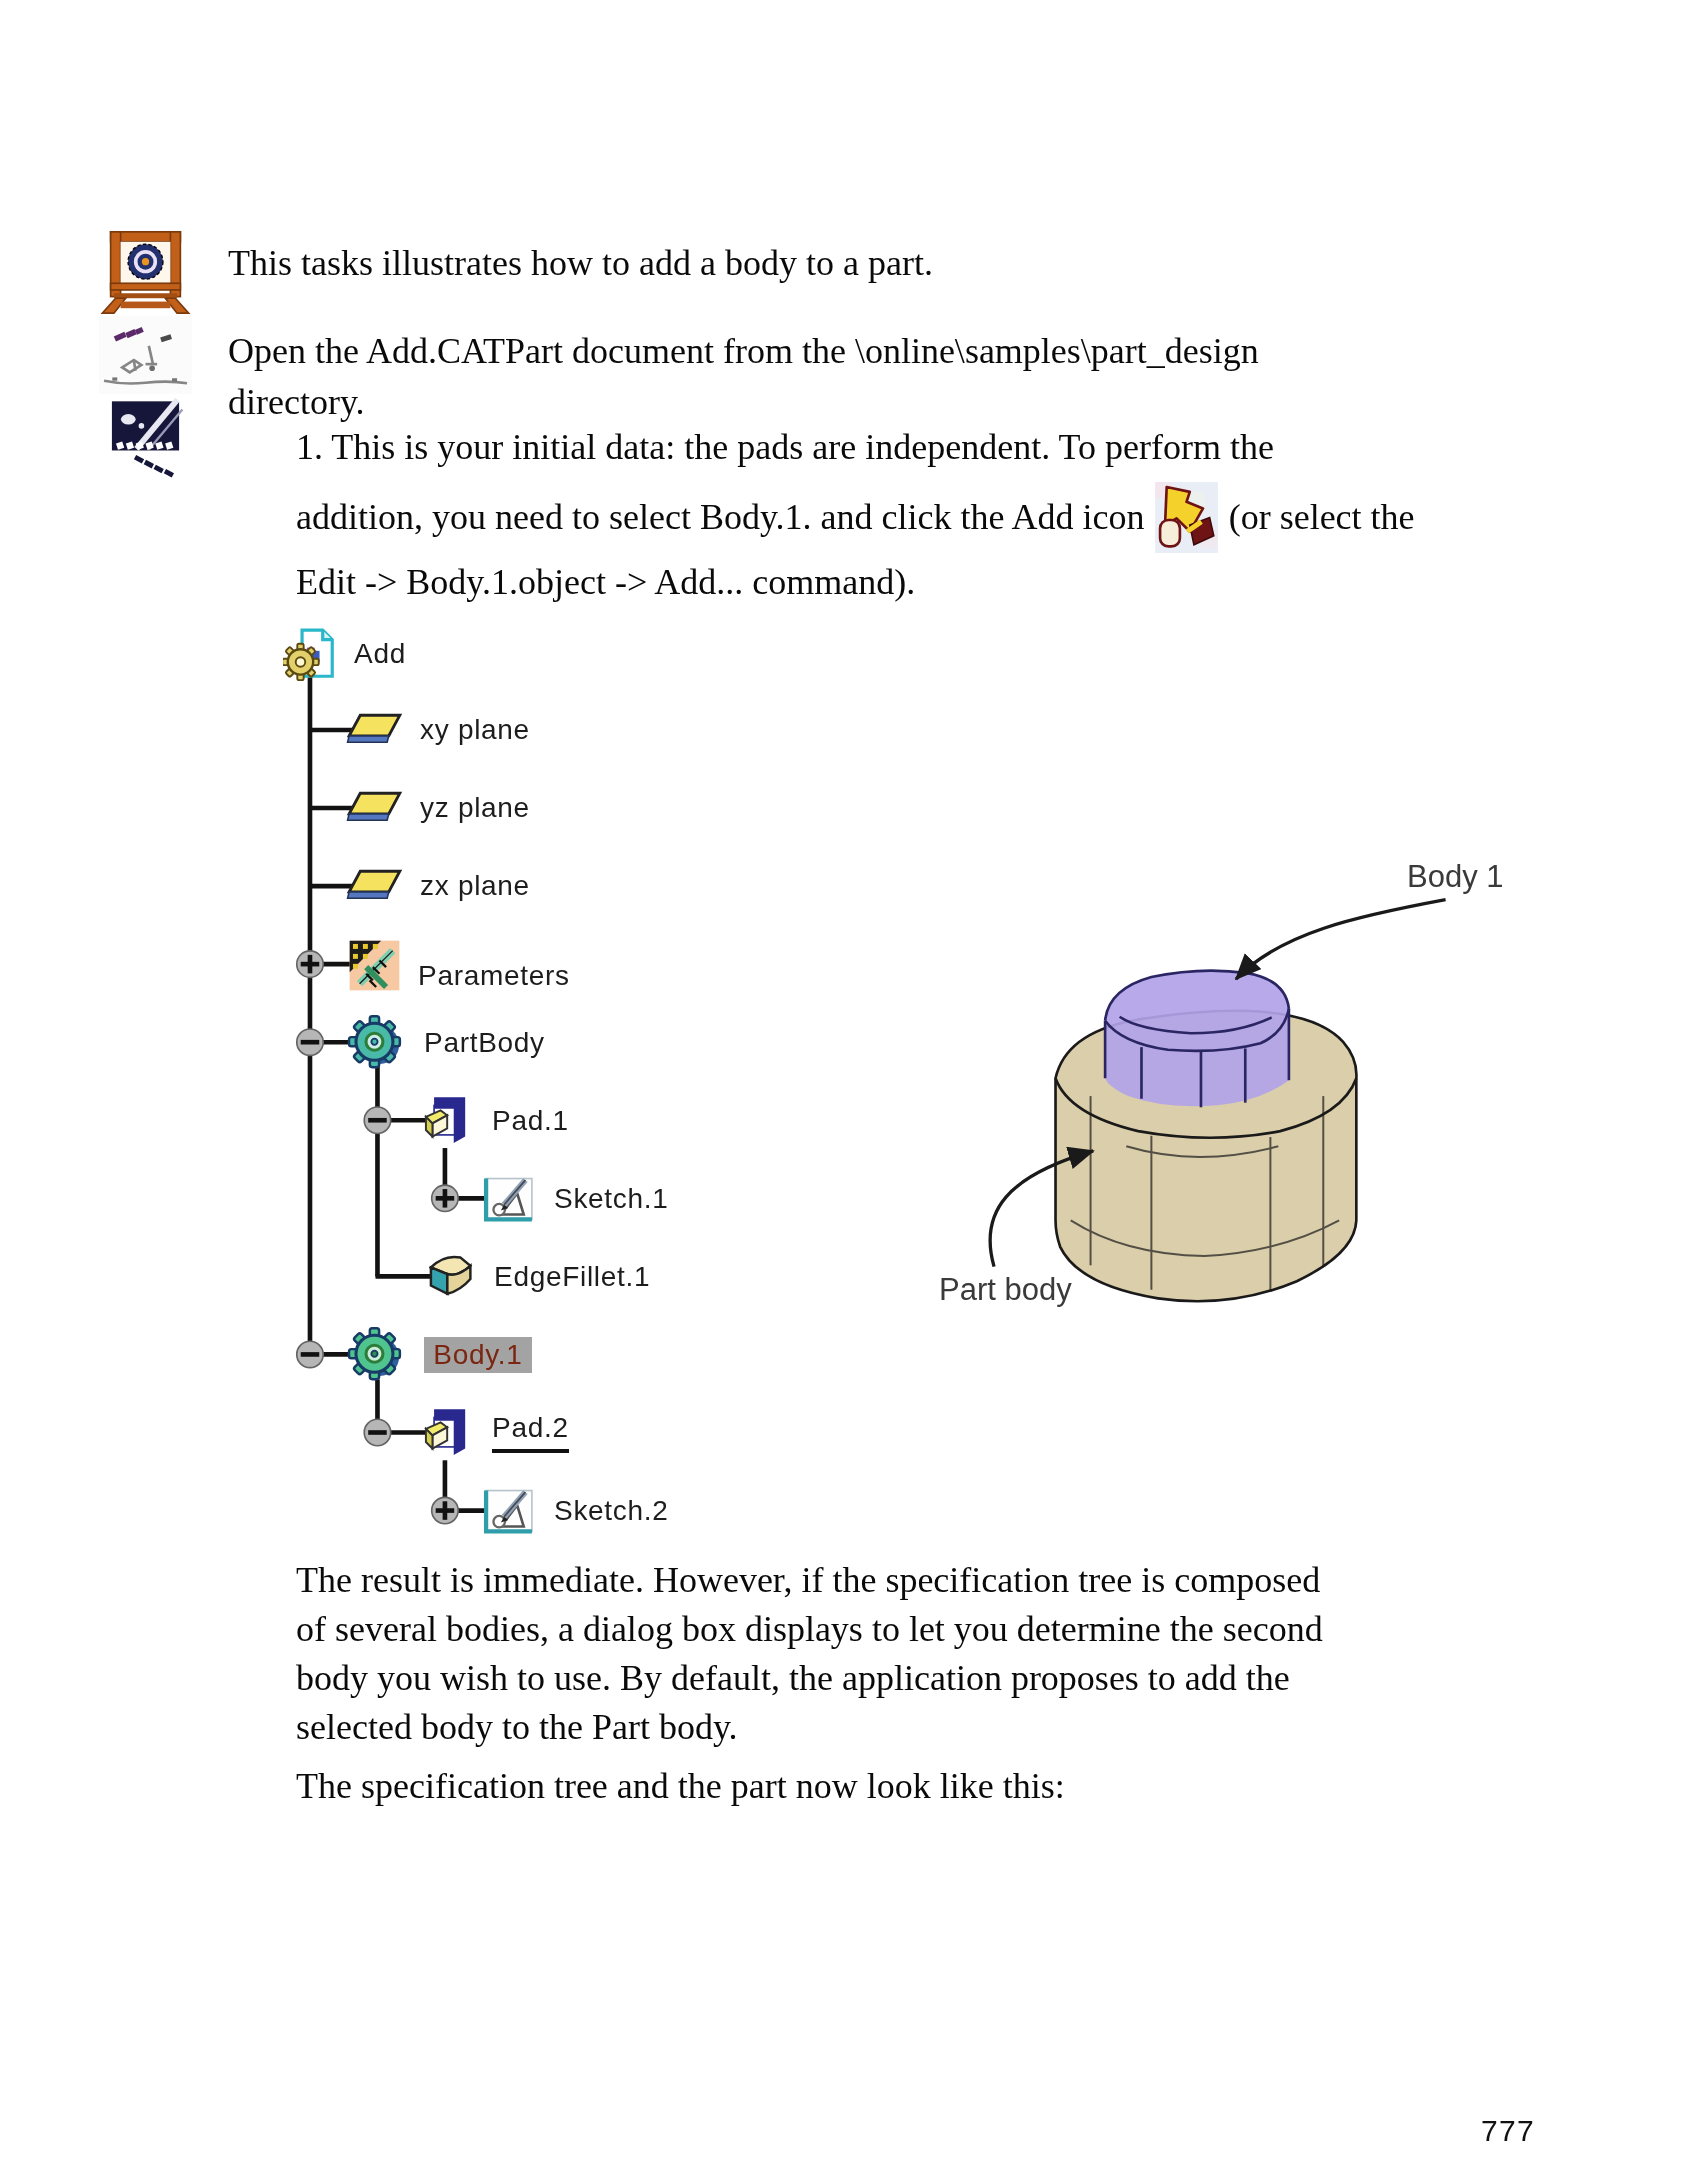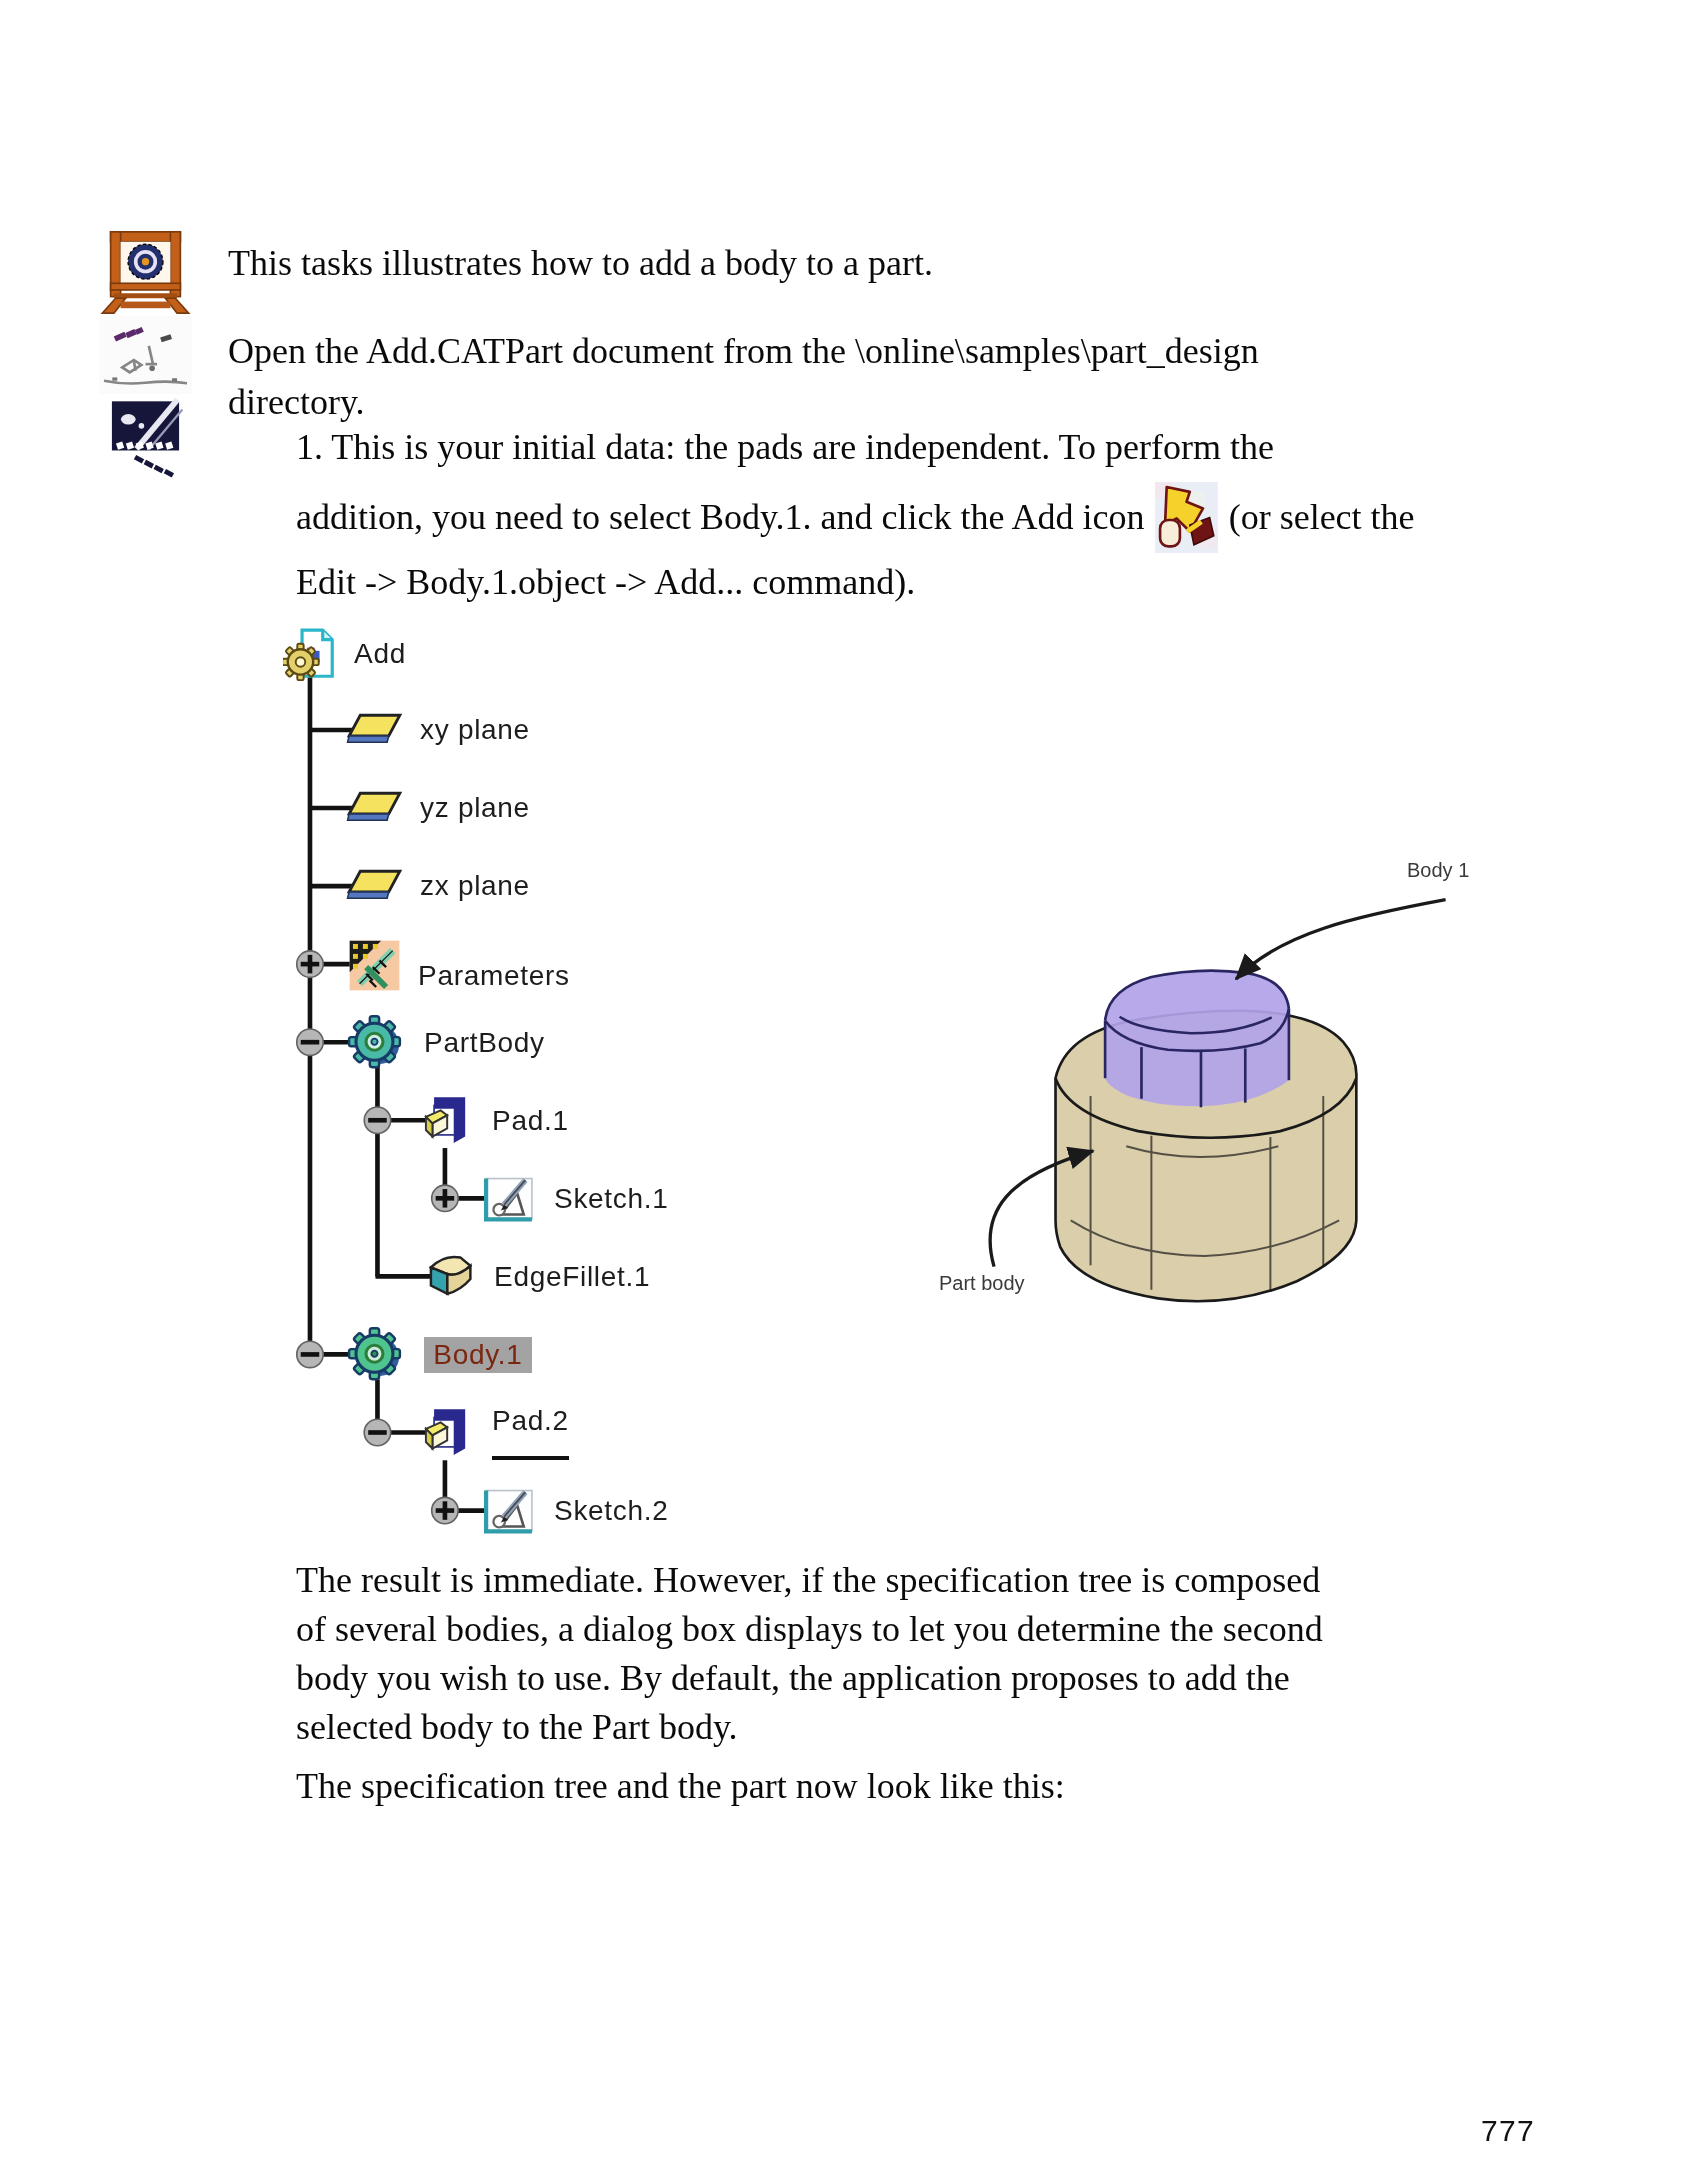--- a/index.html
+++ b/index.html
@@ -13,23 +13,23 @@
     font-size:81px; font-weight:bold; color:#2e2f92; letter-spacing:0.7px;
   }
   .bodytext{font-size:36px; color:#0a0a0a; line-height:51px; white-space:nowrap;}
   .step-line2{display:flex; align-items:center; gap:10.6px; height:78px;}
   .tree-row{position:absolute; display:flex; align-items:center; gap:17px; height:57px;}
   .tlabel{
     font-family:"Liberation Sans", sans-serif; font-size:28px; color:#1d1d1d;
     letter-spacing:0.7px; white-space:nowrap;
   }
   .tlabel.hl{background:#a3a3a3; color:#7a2610; padding:2px 9.3px;text-align:center;}
-  .tlabel.ul{border-bottom:4px solid #111; padding-bottom:19px;}
+  .tlabel.ul{border-bottom:4px solid #111; padding-bottom:5px;}
   .figlabel{
-    font-family:"Liberation Sans", sans-serif; font-size:20px; color:#3a3a3a;
+    font-family:"Liberation Sans", sans-serif; font-size:31px; color:#3a3a3a;
     white-space:nowrap;
   }
   .pagenum{
     font-family:"Liberation Sans", sans-serif; font-size:30px; color:#111;
     letter-spacing:1.3px;
   }
   svg{display:block;}
 </style>
 </head>
 <body>

